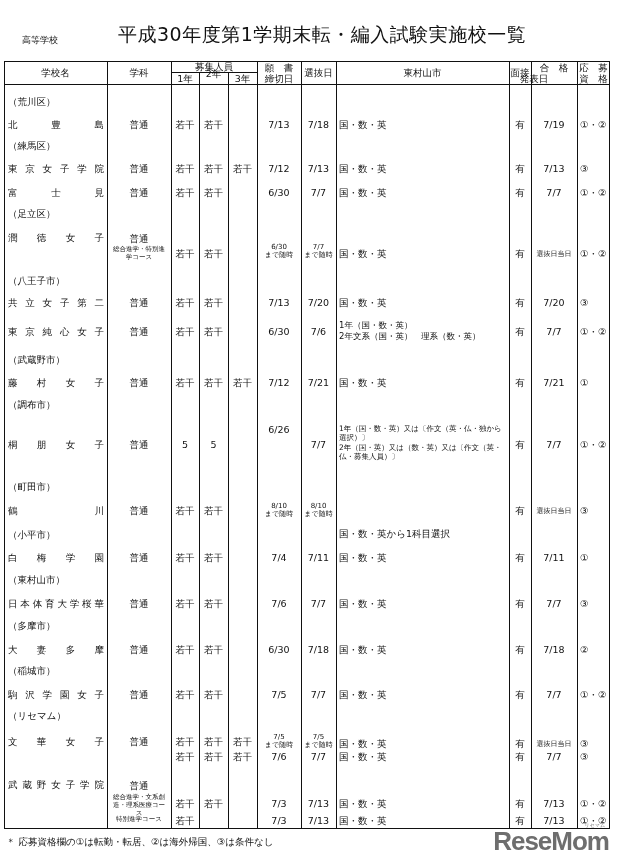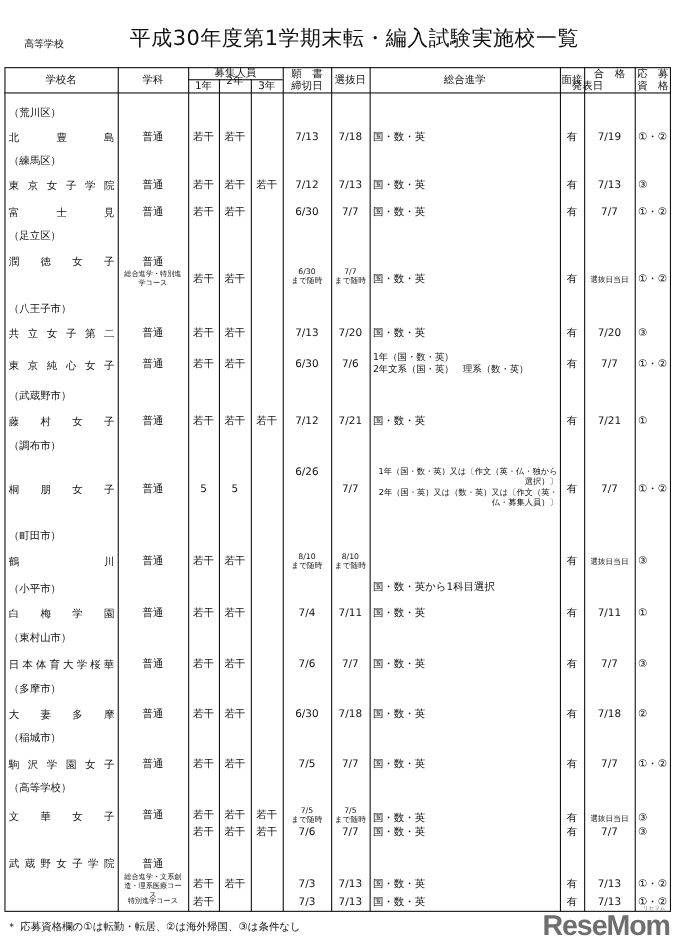--- a/index.html
+++ b/index.html
@@ -17,21 +17,21 @@
   .c { text-align: center; }
   .small { font-size: 7px; line-height: 8px; }
   .tiny { font-size: 6.5px; line-height: 8px; }
   .district { position: absolute; left: 8px; font-size: 9.5px; }
   .school { position: absolute; left: 8px; width: 96px; font-size: 9.5px;
             display: flex; justify-content: space-between; }
   .footnote { left: 6px; top: 836px; font-size: 9.5px; }
   .watermark { right: 10px; top: 826px; font-family: "Liberation Sans", sans-serif; font-weight: bold;
                font-size: 26px; color: #6e6e6e; letter-spacing: -1px; }
   .wm-small { right: 14px; top: 822px; font-size: 5px; color: #777; }
-  .subjects { font-size: 7.5px; line-height: 9px; white-space: normal; width: 168px; text-align: right; }
+  .subjects { font-size: 7.5px; line-height: 9px; white-space: normal; width: 168px; }
 </style>
 </head>
 <body>
 
 <div class="abs subtitle">高等学校</div>
 <div class="abs title">平成30年度第1学期末転・編入試験実施校一覧</div>
 
 <div class="abs table"></div>
 
 <div class="vline thick" style="left:107px"></div>
@@ -50,39 +50,39 @@
 
 <div class="hdr" style="left:4px; top:67px; width:103px">学校名</div>
 <div class="hdr" style="left:107px; top:67px; width:64px">学科</div>
 <div class="hdr" style="left:171px; top:61px; width:86px">募集人員</div>
 <div class="hdr" style="left:171px; top:73px; width:28px">1年</div>
 <div class="hdr" style="left:199px; top:68px; width:29px">2年</div>
 <div class="hdr" style="left:228px; top:73px; width:29px">3年</div>
 <div class="hdr" style="left:257px; top:62px; width:44px">願　書</div>
 <div class="hdr" style="left:257px; top:73px; width:44px">締切日</div>
 <div class="hdr" style="left:301px; top:67px; width:35px">選抜日</div>
-<div class="hdr" style="left:336px; top:67px; width:173px">総合進学</div>
+<div class="hdr" style="left:336px; top:67px; width:173px">東村山市</div>
 <div class="hdr" style="left:509px; top:67px; width:22px">面接</div>
 <div class="hdr" style="left:531px; top:62px; width:46px">合　格</div>
 <div class="hdr" style="left:511px; top:73px; width:46px">発表日</div>
 <div class="hdr" style="left:577px; top:62px; width:33px">応　募</div>
 <div class="hdr" style="left:577px; top:73px; width:33px">資　格</div>
 
 <div class="district" style="top:96px">（荒川区）</div>
 <div class="district" style="top:140px">（練馬区）</div>
 <div class="district" style="top:208px">（足立区）</div>
 <div class="district" style="top:275px">（八王子市）</div>
 <div class="district" style="top:354px">（武蔵野市）</div>
 <div class="district" style="top:399px">（調布市）</div>
 <div class="district" style="top:481px">（町田市）</div>
 <div class="district" style="top:529px">（小平市）</div>
 <div class="district" style="top:574px">（東村山市）</div>
 <div class="district" style="top:620px">（多摩市）</div>
 <div class="district" style="top:665px">（稲城市）</div>
-<div class="district" style="top:710px">（高等学校）</div>
+<div class="district" style="top:710px">（リセマム）</div>
 
 <div class="school" style="top:119px">
   <span>北</span>
     <span>豊</span>
     <span>島</span>
 </div>
 <div class="cell c" style="left:107px; top:119px; width:64px">普通</div>
 <div class="cell c" style="left:171px; top:119px; width:28px">若干</div>
 <div class="cell c" style="left:199px; top:119px; width:29px">若干</div>
 <div class="cell c" style="left:257px; top:119px; width:44px">7/13</div>

